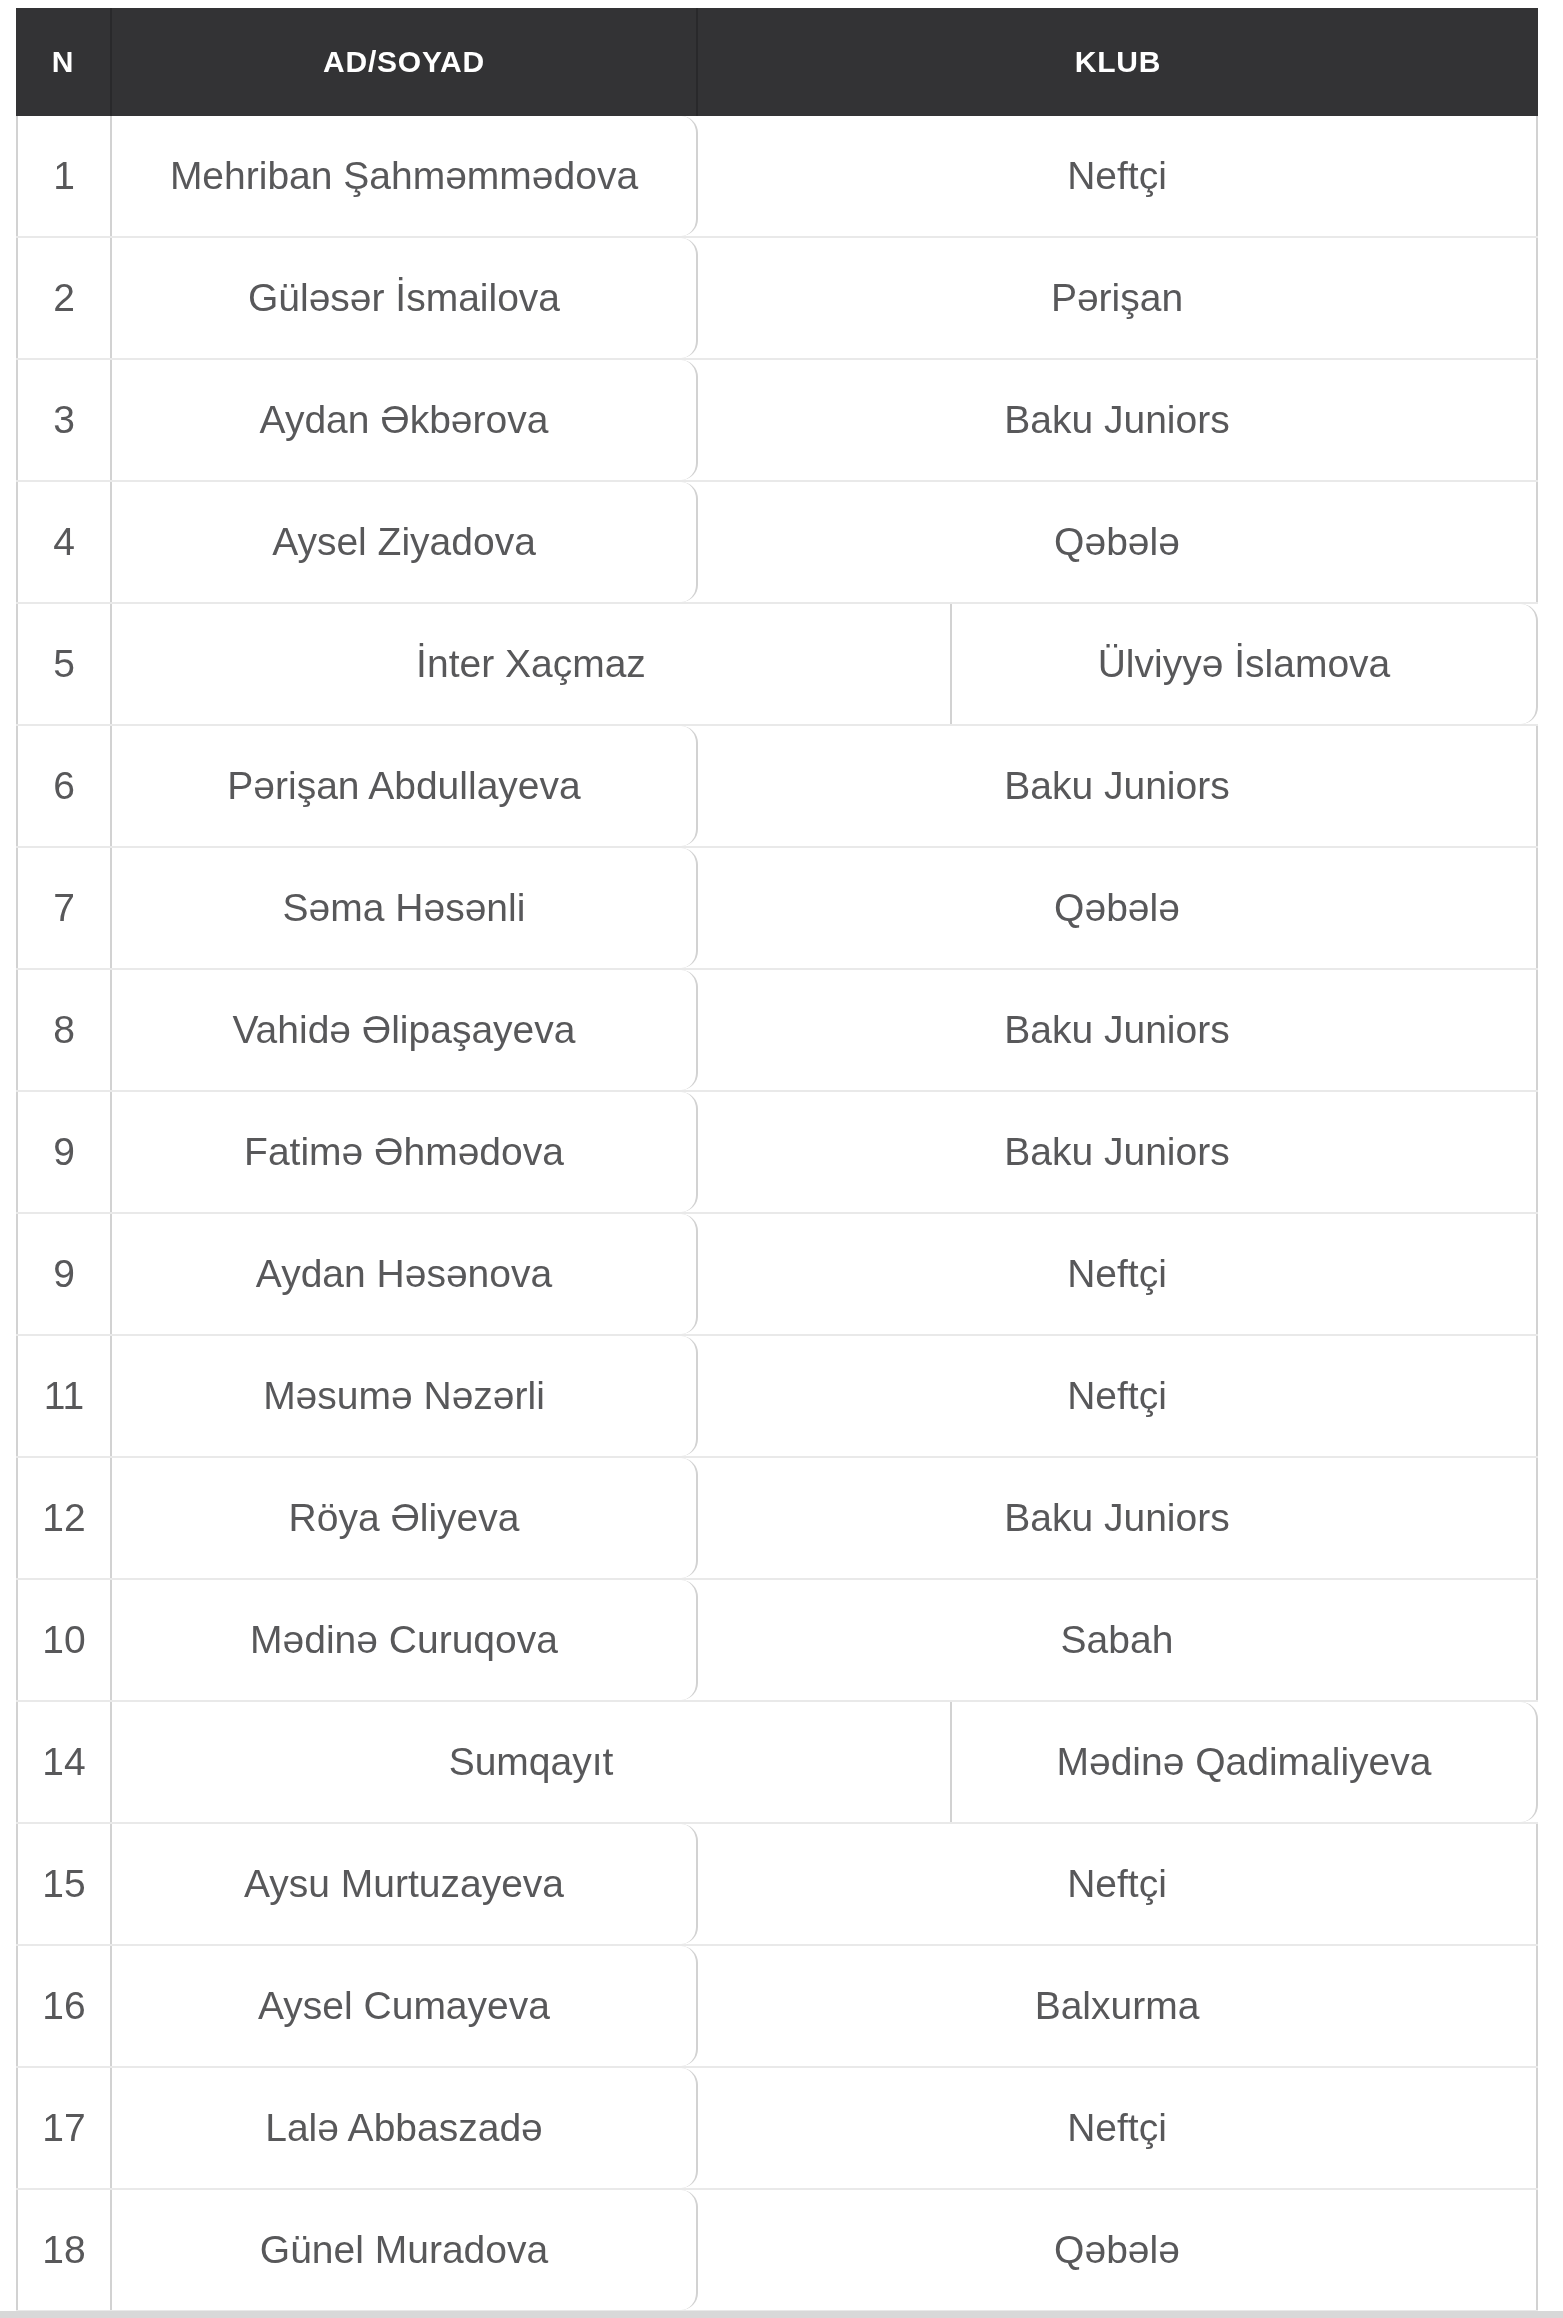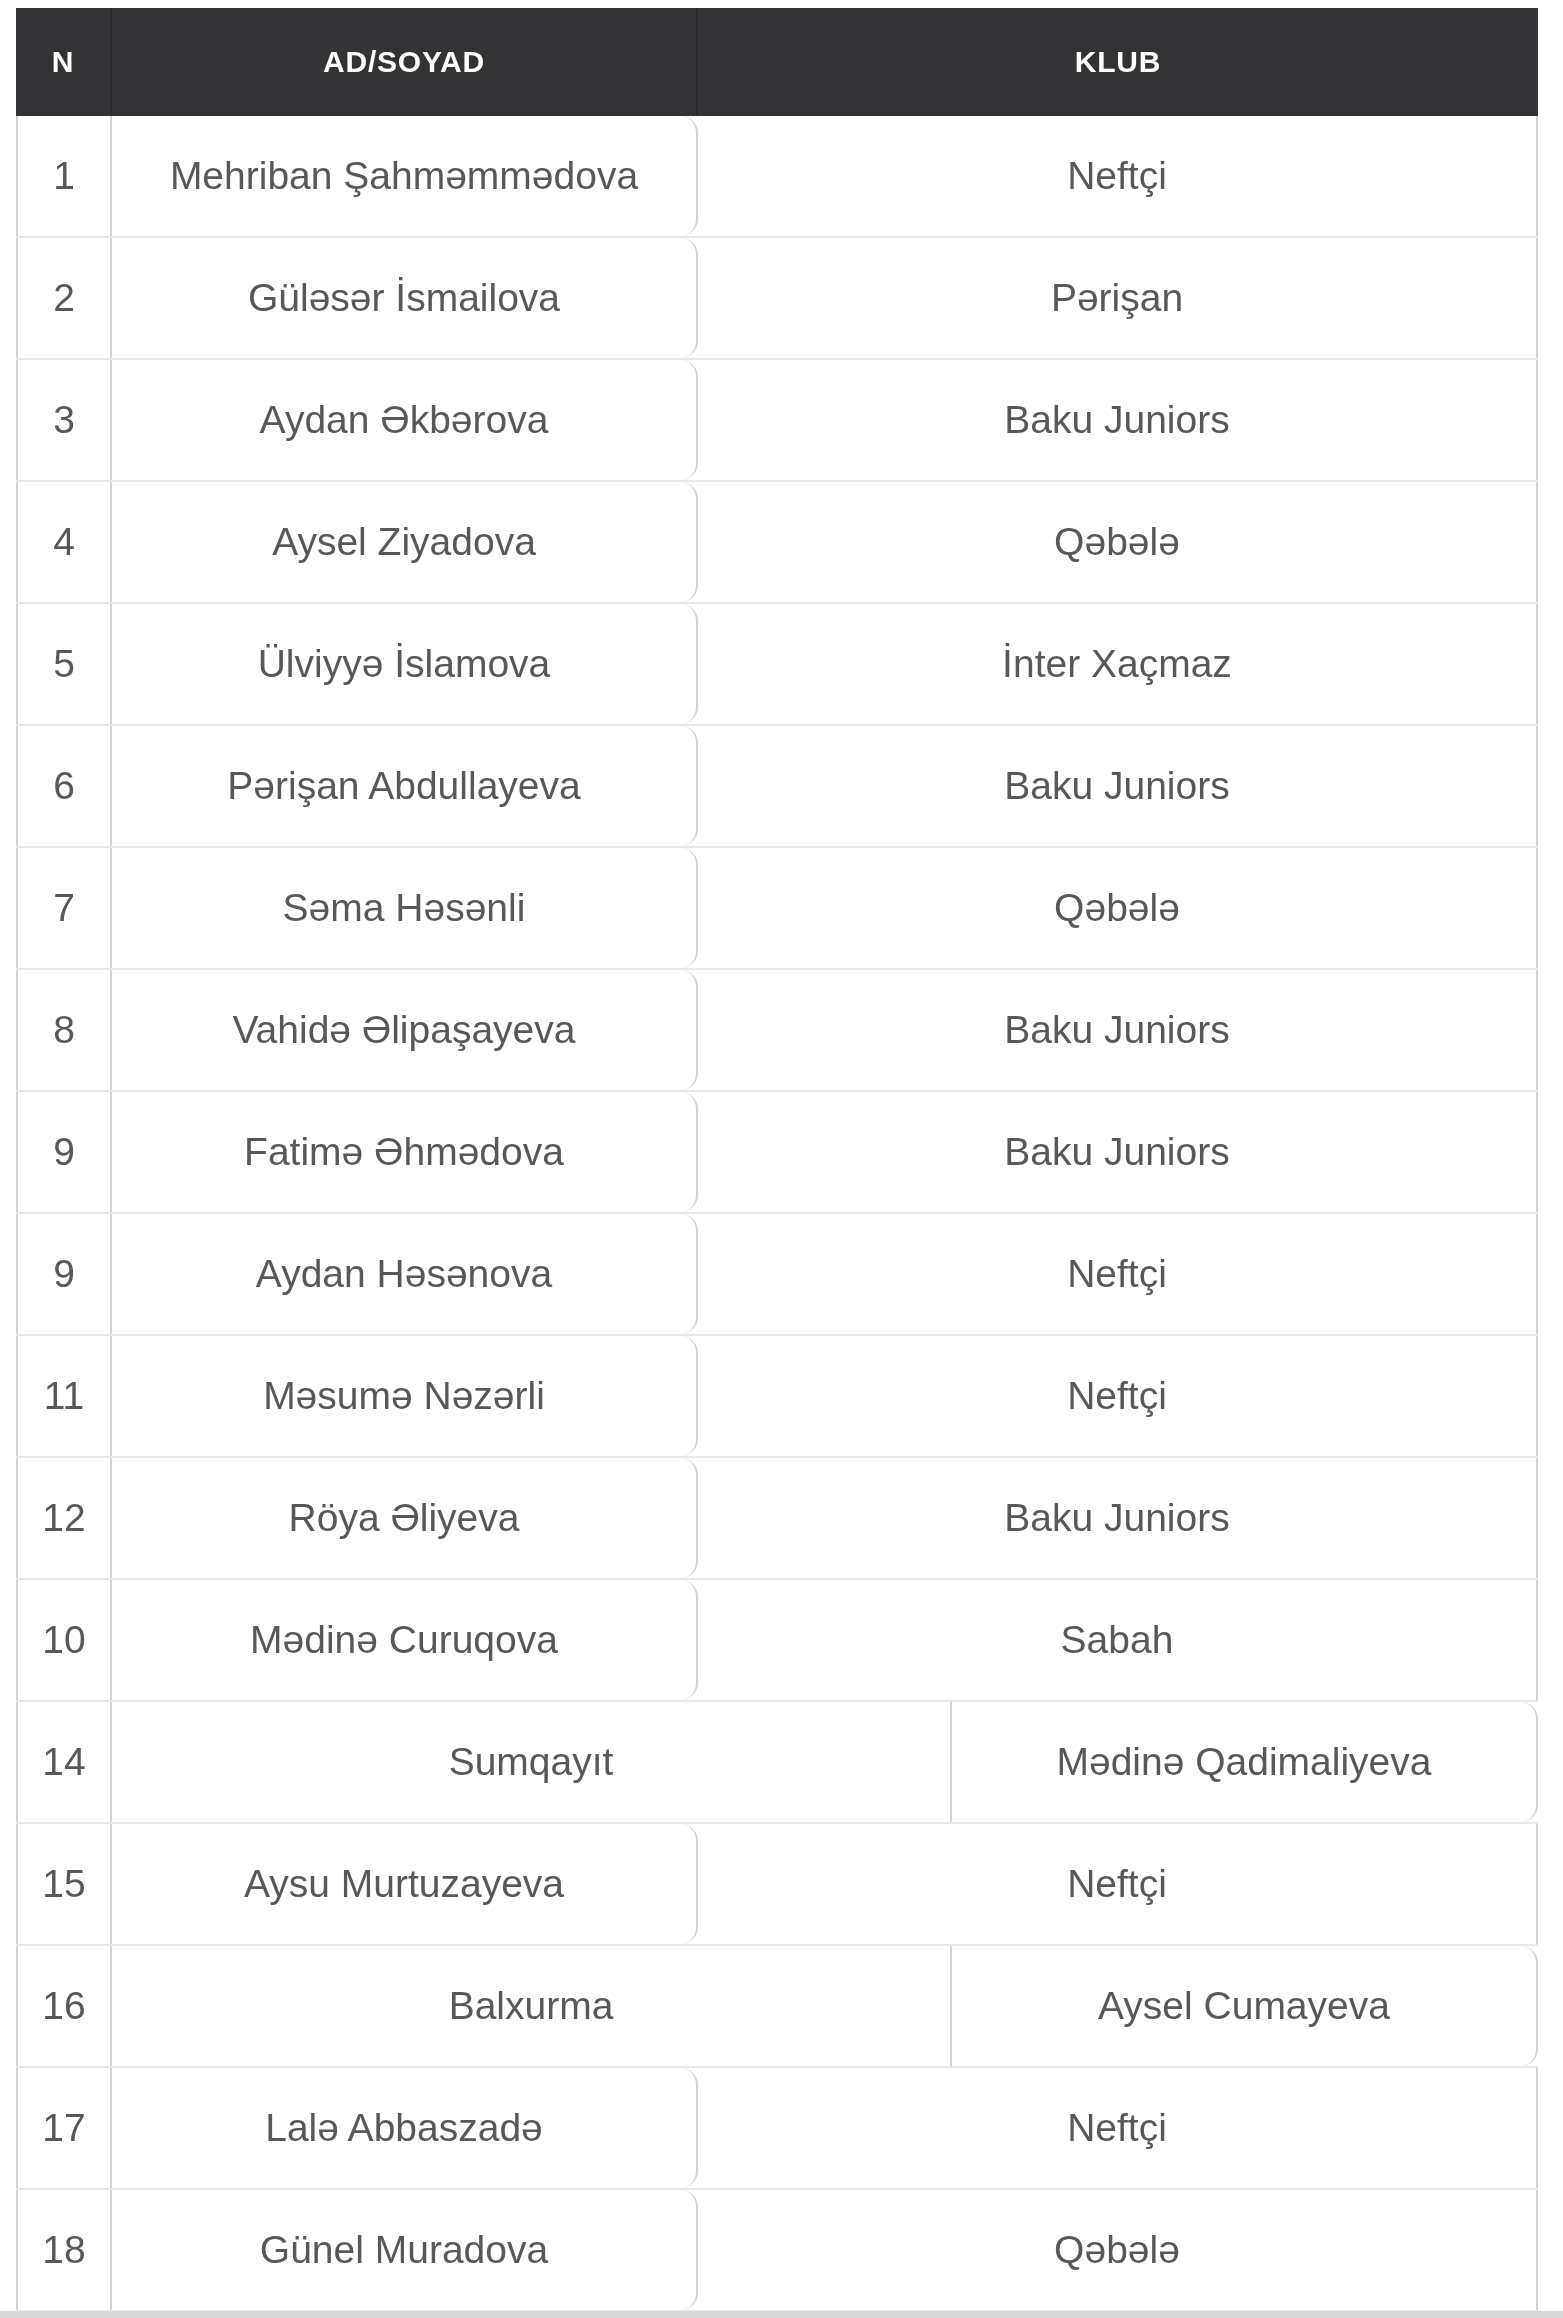--- a/index.html
+++ b/index.html
@@ -117,22 +117,22 @@
         </div>
 
         <div class="row">
           <div class="cell col-n">4</div>
           <div class="cell col-name">Aysel Ziyadova</div>
           <div class="cell col-club">Qəbələ</div>
         </div>
 
         <div class="row">
           <div class="cell col-n">5</div>
+          <div class="cell col-club">İnter Xaçmaz</div>
           <div class="cell col-name">Ülviyyə İslamova</div>
-          <div class="cell col-club">İnter Xaçmaz</div>
         </div>
 
         <div class="row">
           <div class="cell col-n">6</div>
           <div class="cell col-name">Pərişan Abdullayeva</div>
           <div class="cell col-club">Baku Juniors</div>
         </div>
 
         <div class="row">
           <div class="cell col-n">7</div>
@@ -183,22 +183,22 @@
         </div>
 
         <div class="row">
           <div class="cell col-n">15</div>
           <div class="cell col-name">Aysu Murtuzayeva</div>
           <div class="cell col-club">Neftçi</div>
         </div>
 
         <div class="row">
           <div class="cell col-n">16</div>
+          <div class="cell col-name">Aysel Cumayeva</div>
           <div class="cell col-club">Balxurma</div>
-          <div class="cell col-name">Aysel Cumayeva</div>
         </div>
 
         <div class="row">
           <div class="cell col-n">17</div>
           <div class="cell col-name">Lalə Abbaszadə</div>
           <div class="cell col-club">Neftçi</div>
         </div>
 
         <div class="row">
           <div class="cell col-n">18</div>

